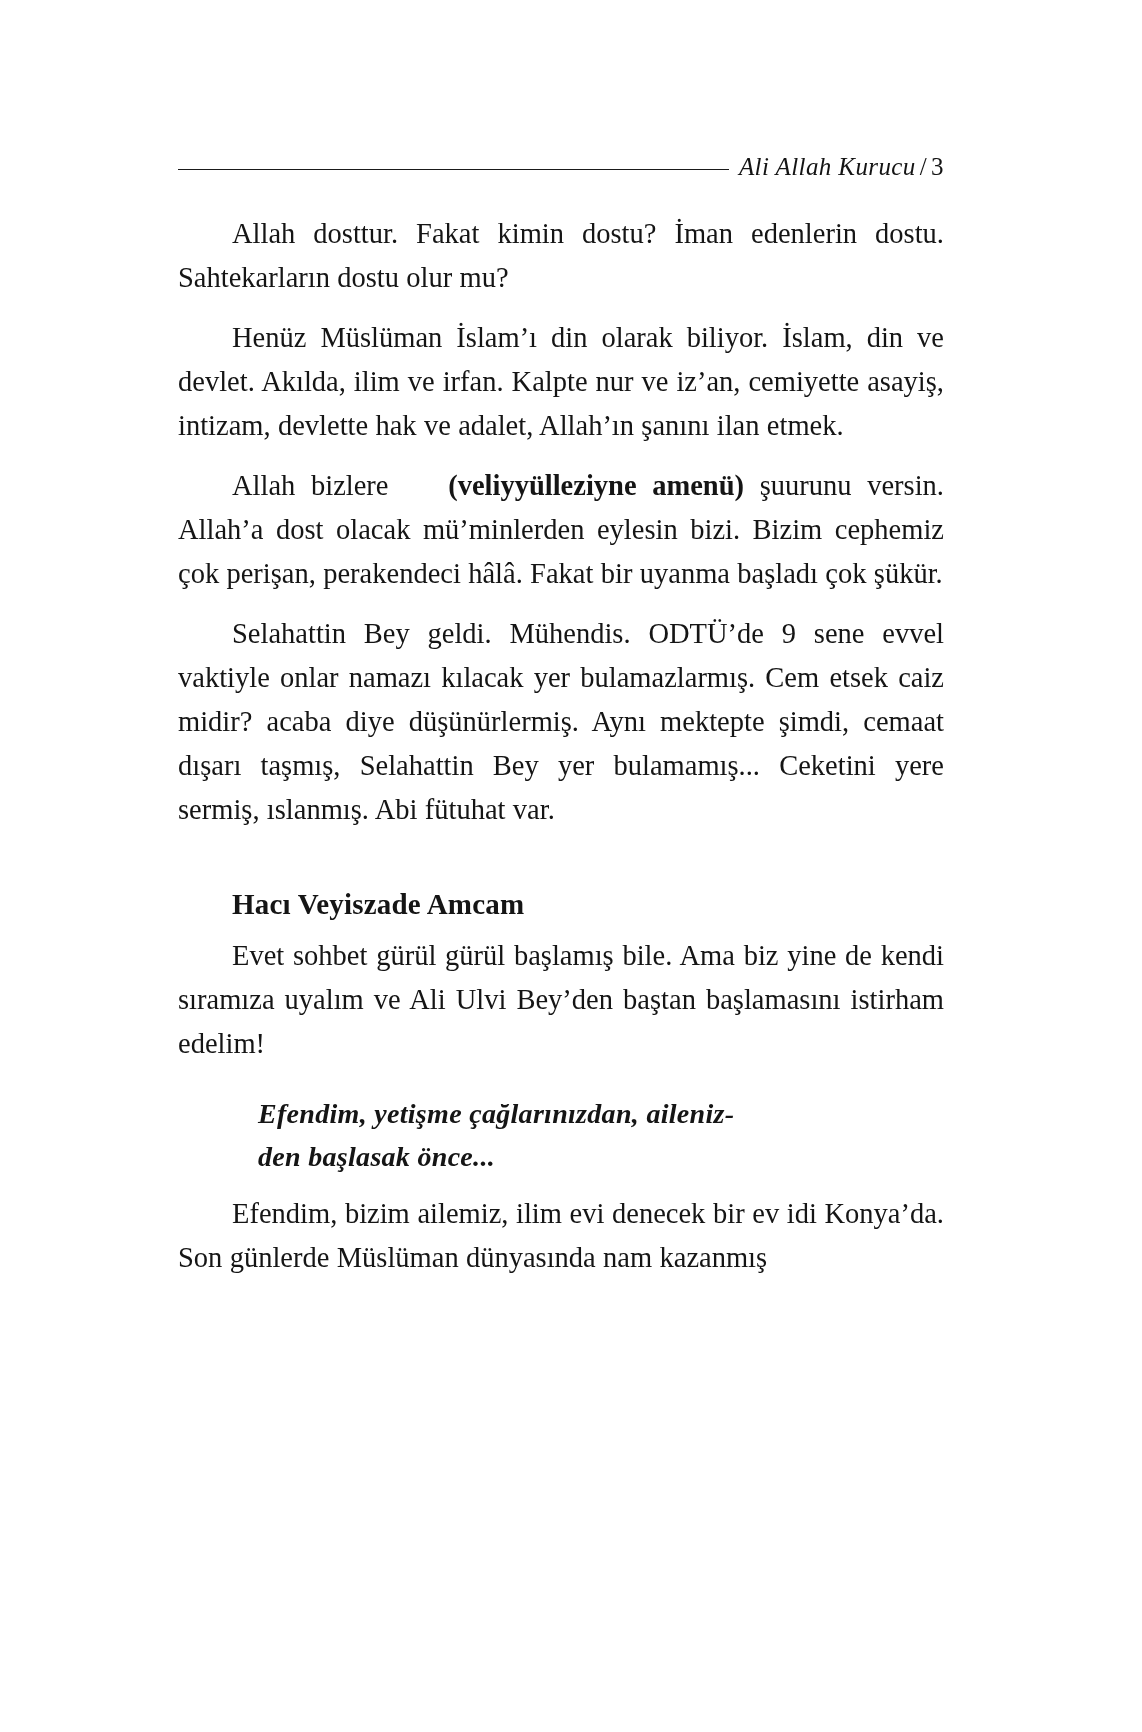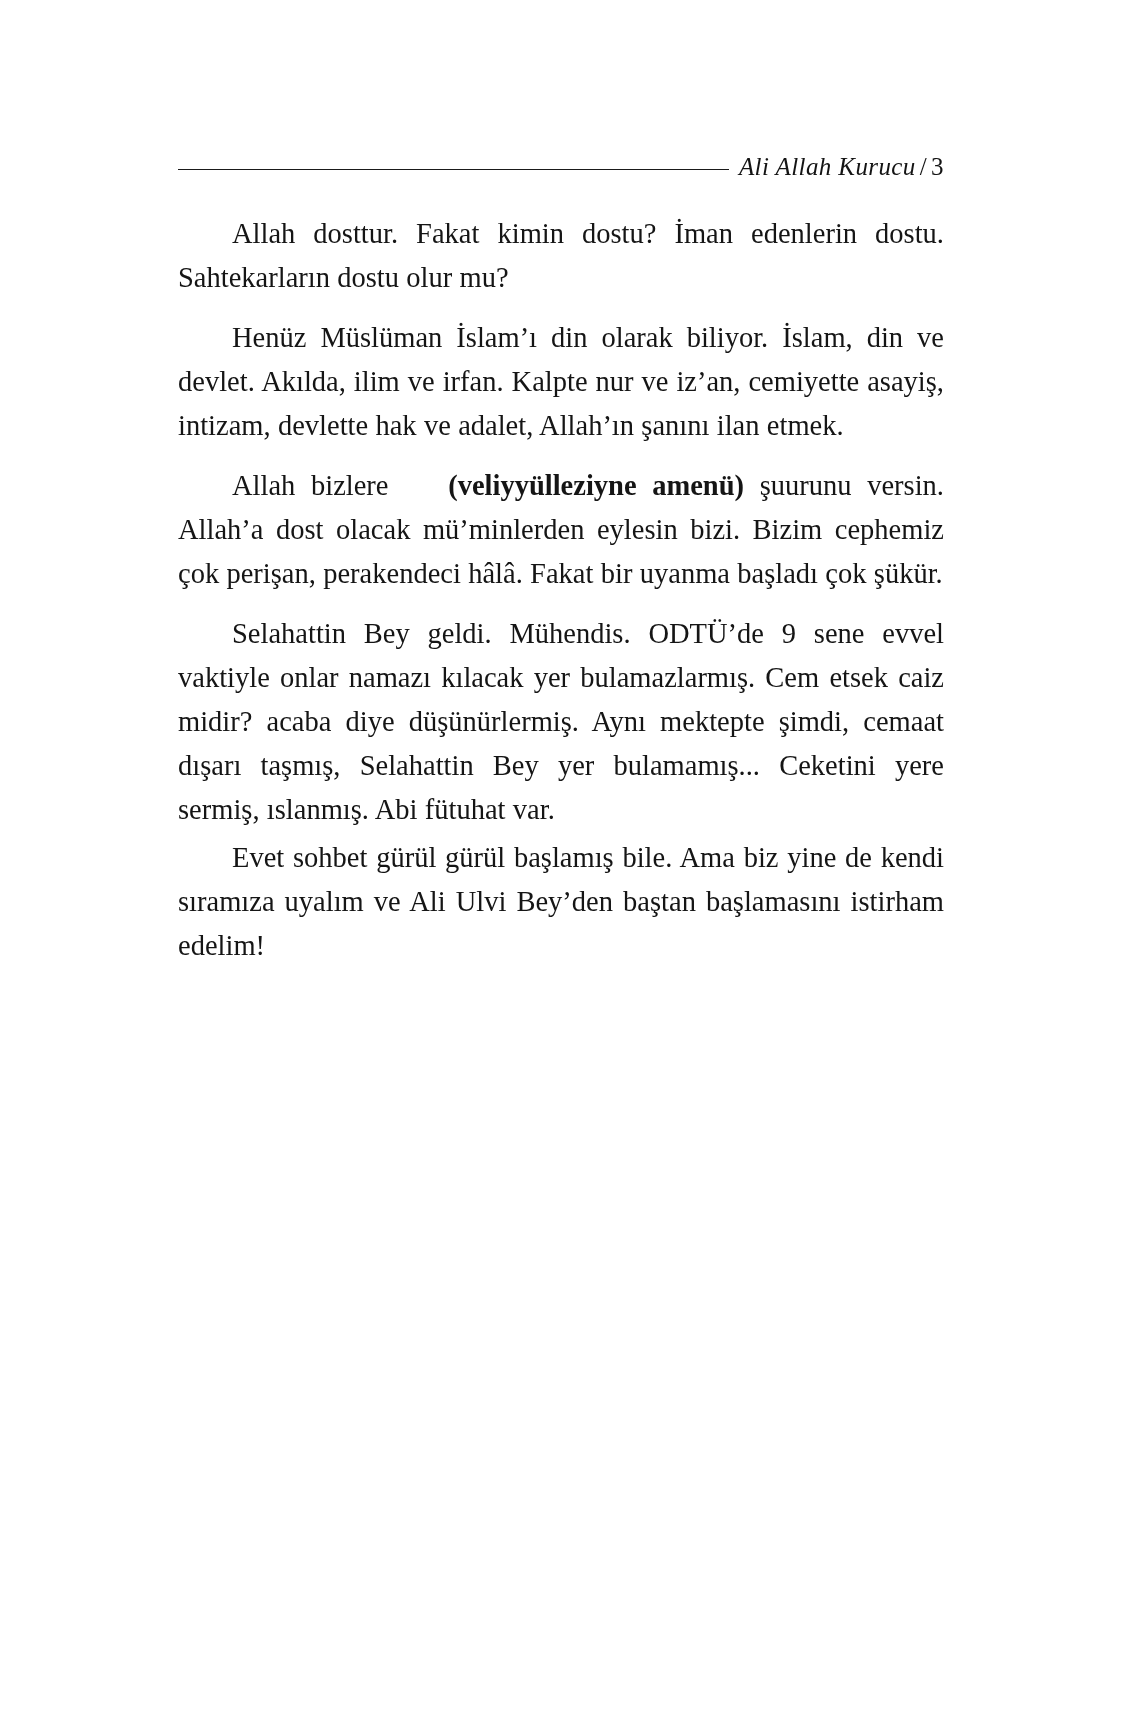--- a/index.html
+++ b/index.html
@@ -119,19 +119,25 @@
     <p class="para">Allah dosttur. Fakat kimin dostu? İman edenlerin dostu. Sahtekarların dostu olur mu?</p>
 
 
     <p class="para spaced-before">Henüz Müslüman İslam’ı din olarak biliyor. İslam, din ve devlet. Akılda, ilim ve irfan. Kalpte nur ve iz’an, cemiyette asayiş, intizam, devlette hak ve adalet, Allah’ın şanını ilan etmek.</p>
 
     <p class="para spaced-before"><span>Allah bizlere </span><span class="bold-inline">(veliyyülleziyne amenü)</span><span> şuurunu versin. Allah’a dost olacak mü’minlerden eylesin bizi. Bizim cephemiz çok perişan, perakendeci hâlâ. Fakat bir uyanma başladı çok şükür.</span></p>
 
 
     <p class="para spaced-before">Selahattin Bey geldi. Mühendis. ODTÜ’de 9 sene evvel vaktiyle onlar namazı kılacak yer bulamazlarmış. Cem etsek caiz midir? acaba diye düşünürlermiş. Aynı mektepte şimdi, cemaat dışarı taşmış, Selahattin Bey yer bulamamış... Ceketini yere sermiş, ıslanmış. Abi fütuhat var.</p>
 
+    <h2 class="section-heading">Hacı Veyiszade Amcam</h2>
 
     <p class="para">Evet sohbet gürül gürül başlamış bile. Ama biz yine de kendi sıramıza uyalım ve Ali Ulvi Bey’den baştan başlamasını istirham edelim!</p>
 
+    <div class="question">
+      <span class="q-line">Efendim, yetişme çağlarınızdan, aileniz-</span>
+      <span class="q-line last">den başlasak önce...</span>
+    </div>
 
+    <p class="para">Efendim, bizim ailemiz, ilim evi denecek bir ev idi Konya’da. Son günlerde Müslüman dünyasında nam kazanmış</p>
 
   </div>
 </div>
 
 </body></html>

